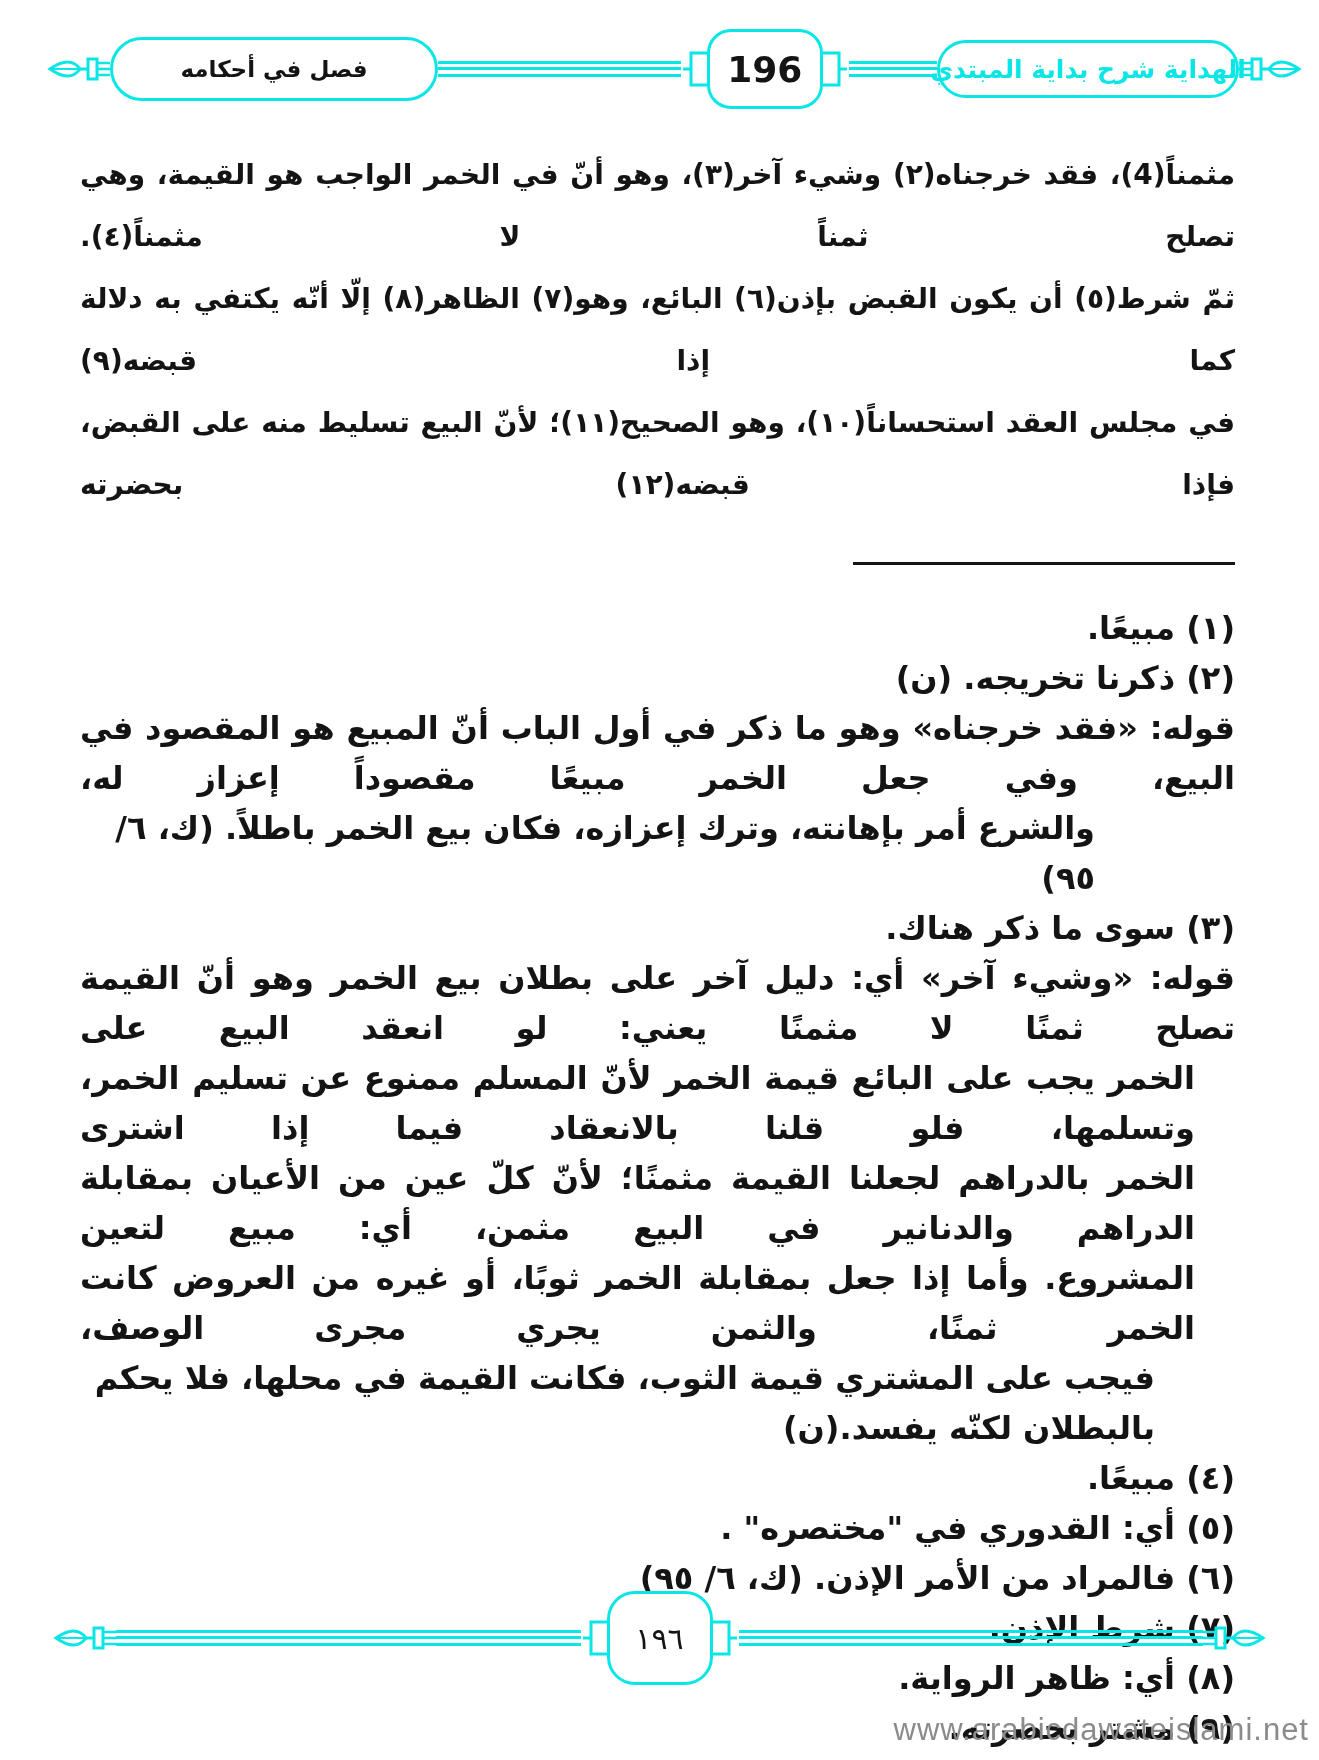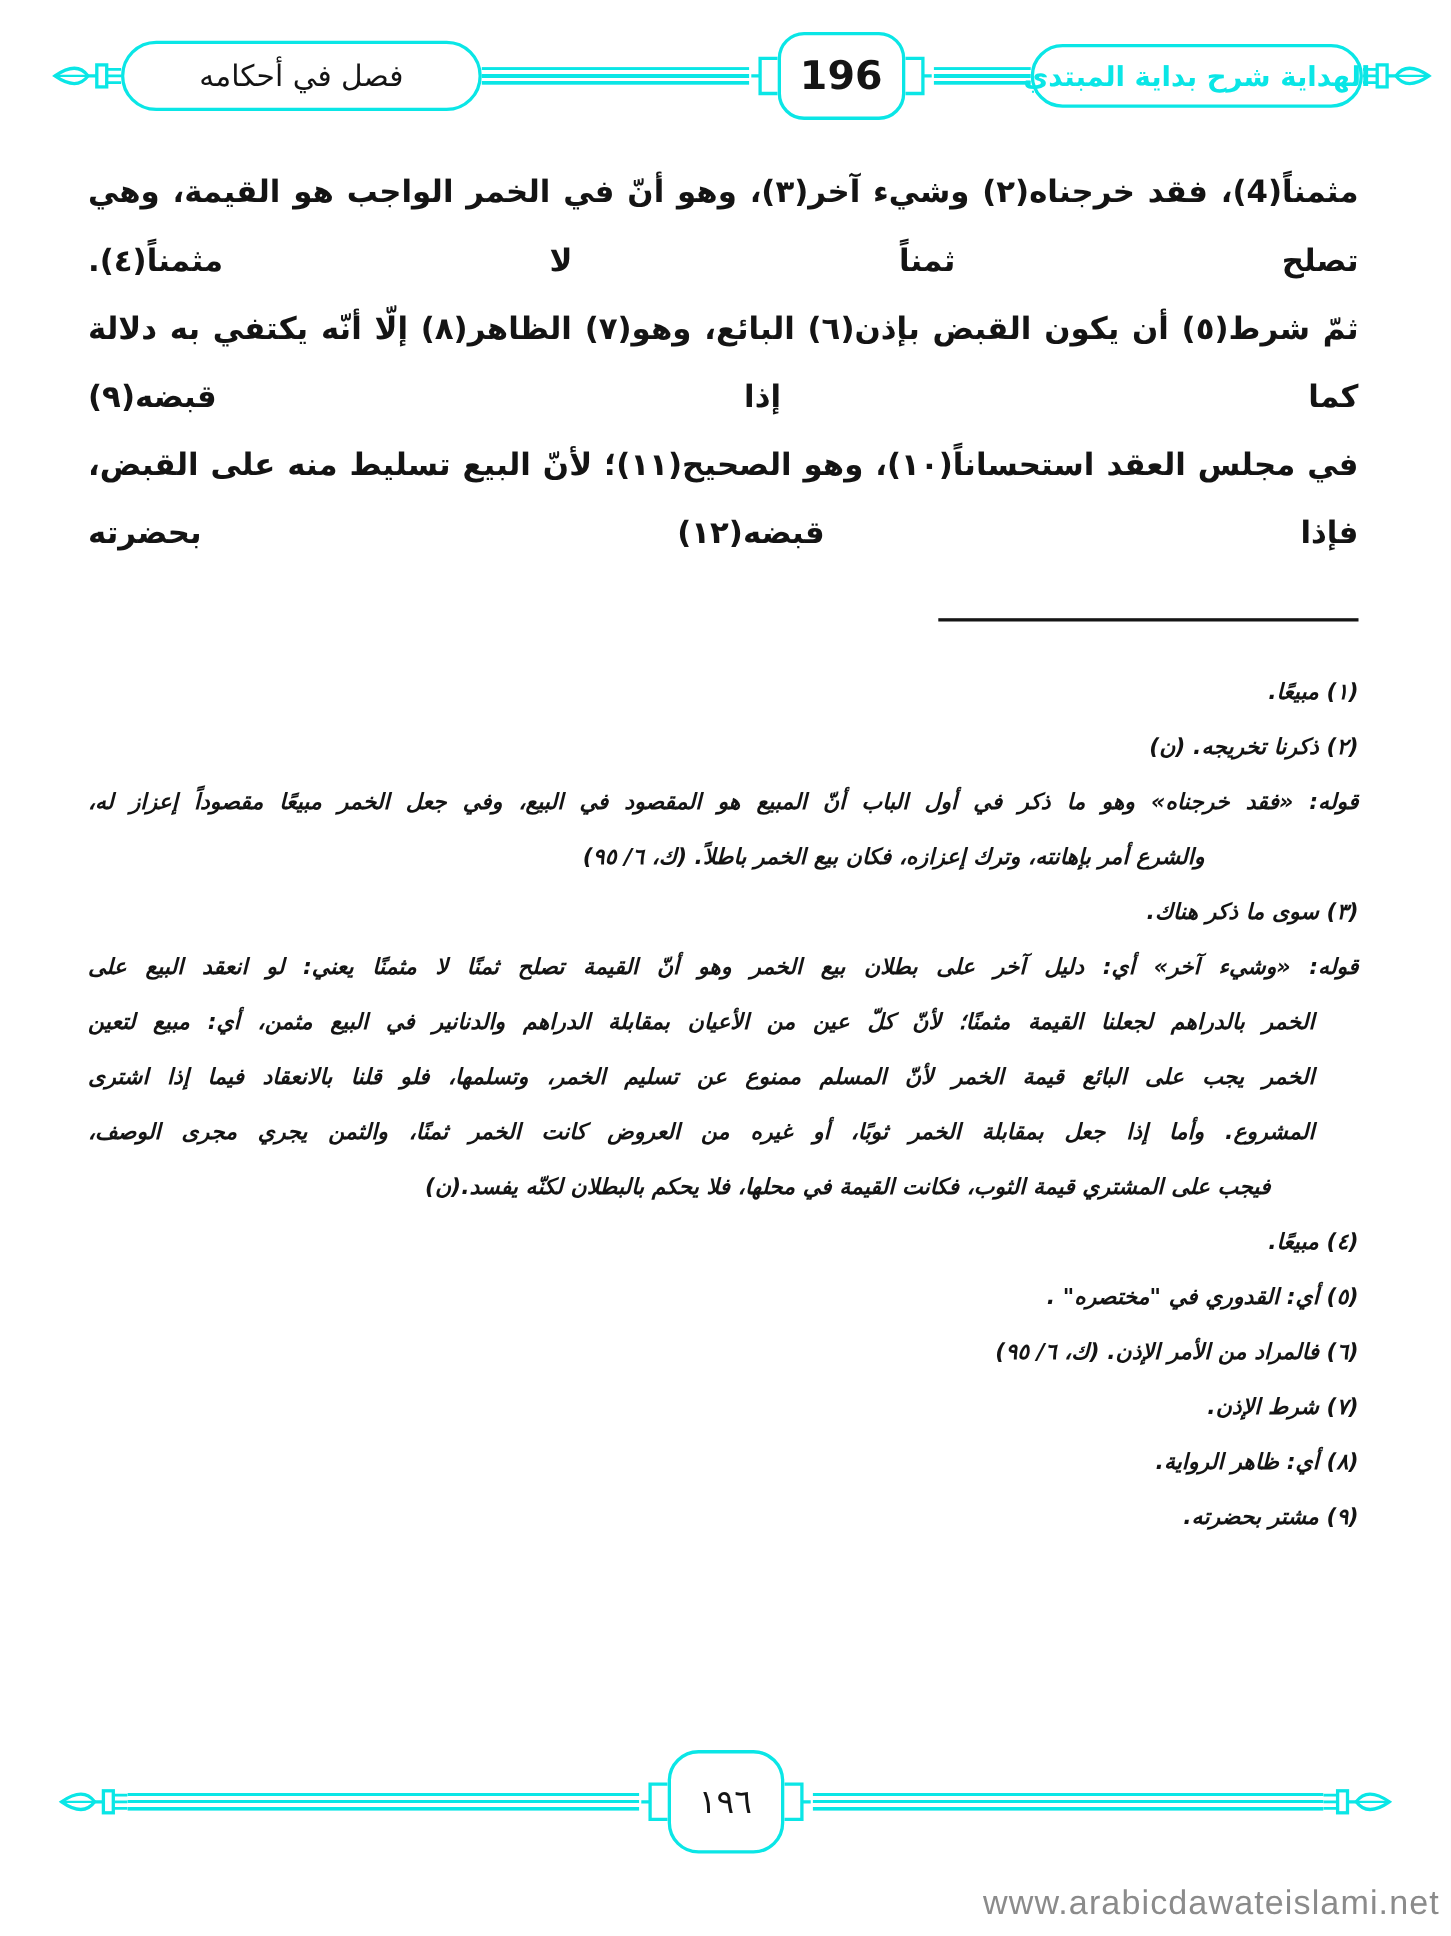--- a/index.html
+++ b/index.html
@@ -16,21 +16,21 @@
   }
   
   .hdr{display:flex;align-items:center;padding:0 16px 0 46px;margin-top:26px;height:86px;}
   .ftr{position:absolute;left:0;right:0;bottom:72px;display:flex;align-items:center;padding:0 52px;height:100px;}
   .rule{height:16px;
     background:linear-gradient(to bottom,var(--accent) 0 3px,transparent 3px 6.5px,var(--accent) 6.5px 9.5px,transparent 9.5px 13px,var(--accent) 13px 16px);}
   .g22{flex-grow:2.2;} .g08{flex-grow:0.8;} .g10{flex-grow:1;}
   .pill{border:3px solid var(--accent);border-radius:34px;background:#fff;
         display:flex;align-items:center;justify-content:center;flex-shrink:0;}
   .section-pill{width:328px;height:64px;}
-  .section-pill span{font-size:27px;font-weight:400;}
+  .section-pill span{font-size:23px;font-weight:700;}
   .title-pill{width:302px;height:58px;color:var(--accent);}
   .title-pill span{font-size:25px;font-weight:700;white-space:nowrap;}
   .barrel{border:3px solid var(--accent);background:#fff;display:flex;align-items:center;justify-content:center;flex-shrink:0;}
   .hdr-num{width:116px;height:80px;border-radius:24px;}
   .hdr-num span{font-size:36px;font-weight:700;}
   .ftr-num{width:106px;height:94px;border-radius:28px;}
   .ftr-num span{font-size:30px;font-weight:400;}
   .finial{color:var(--accent);flex-shrink:0;}
   .flip{transform:scaleX(-1);}
   .conn{color:var(--accent);flex-shrink:0;}
@@ -39,21 +39,21 @@
   .body-text{margin-top:32px;}
   .b-line{
     font-size:28px;font-weight:700;line-height:62px;
     text-align:justify;text-align-last:justify;
   }
   .separator{width:382px;height:3px;background:#151515;margin:46px 0 36px auto;margin-left:0;margin-right:0;}
   
   .separator{margin-right:0;margin-left:auto;}
   
   .footnotes{margin-top:38px;}
-  .fn-line{font-size:20px;font-weight:700;line-height:50px;text-align:right;font-style:italic;}
+  .fn-line{font-size:32px;font-weight:700;line-height:50px;text-align:right;}
   .fn-line.just{text-align:justify;text-align-last:justify;}
   .ind{padding-right:40px;}
   .ind2{padding-right:80px;}
   .ind3{padding-right:140px;}
   
   .watermark{
     position:absolute;right:10px;bottom:12px;
     font-family:"Liberation Sans",sans-serif;
     font-size:31px;color:var(--gray);letter-spacing:1px;direction:ltr;
   }
@@ -109,22 +109,22 @@
 
     <div class="separator"></div>
 
     <section class="footnotes">
       <div class="fn-line">(١) مبيعًا.</div>
       <div class="fn-line">(٢) ذكرنا تخريجه. (ن)</div>
       <div class="fn-line just">قوله: «فقد خرجناه» وهو ما ذكر في أول الباب أنّ المبيع هو المقصود في البيع، وفي جعل الخمر مبيعًا مقصوداً إعزاز له،</div>
       <div class="fn-line ind3">والشرع أمر بإهانته، وترك إعزازه، فكان بيع الخمر باطلاً. (ك، ٦/ ٩٥)</div>
       <div class="fn-line">(٣) سوى ما ذكر هناك.</div>
       <div class="fn-line just">قوله: «وشيء آخر» أي: دليل آخر على بطلان بيع الخمر وهو أنّ القيمة تصلح ثمنًا لا مثمنًا يعني: لو انعقد البيع على</div>
+      <div class="fn-line just ind">الخمر يجب على البائع قيمة الخمر لأنّ المسلم ممنوع عن تسليم الخمر، وتسلمها، فلو قلنا بالانعقاد فيما إذا اشترى</div>
       <div class="fn-line just ind">الخمر بالدراهم لجعلنا القيمة مثمنًا؛ لأنّ كلّ عين من الأعيان بمقابلة الدراهم والدنانير في البيع مثمن، أي: مبيع لتعين</div>
-      <div class="fn-line just ind">الخمر يجب على البائع قيمة الخمر لأنّ المسلم ممنوع عن تسليم الخمر، وتسلمها، فلو قلنا بالانعقاد فيما إذا اشترى</div>
       <div class="fn-line just ind">المشروع. وأما إذا جعل بمقابلة الخمر ثوبًا، أو غيره من العروض كانت الخمر ثمنًا، والثمن يجري مجرى الوصف،</div>
       <div class="fn-line ind2">فيجب على المشتري قيمة الثوب، فكانت القيمة في محلها، فلا يحكم بالبطلان لكنّه يفسد.(ن)</div>
       <div class="fn-line">(٤) مبيعًا.</div>
       <div class="fn-line">(٥) أي: القدوري في "مختصره" .</div>
       <div class="fn-line">(٦) فالمراد من الأمر الإذن. (ك، ٦/ ٩٥)</div>
       <div class="fn-line">(٧) شرط الإذن.</div>
       <div class="fn-line">(٨) أي: ظاهر الرواية.</div>
       <div class="fn-line">(٩) مشتر بحضرته.</div>
 
     </section>

